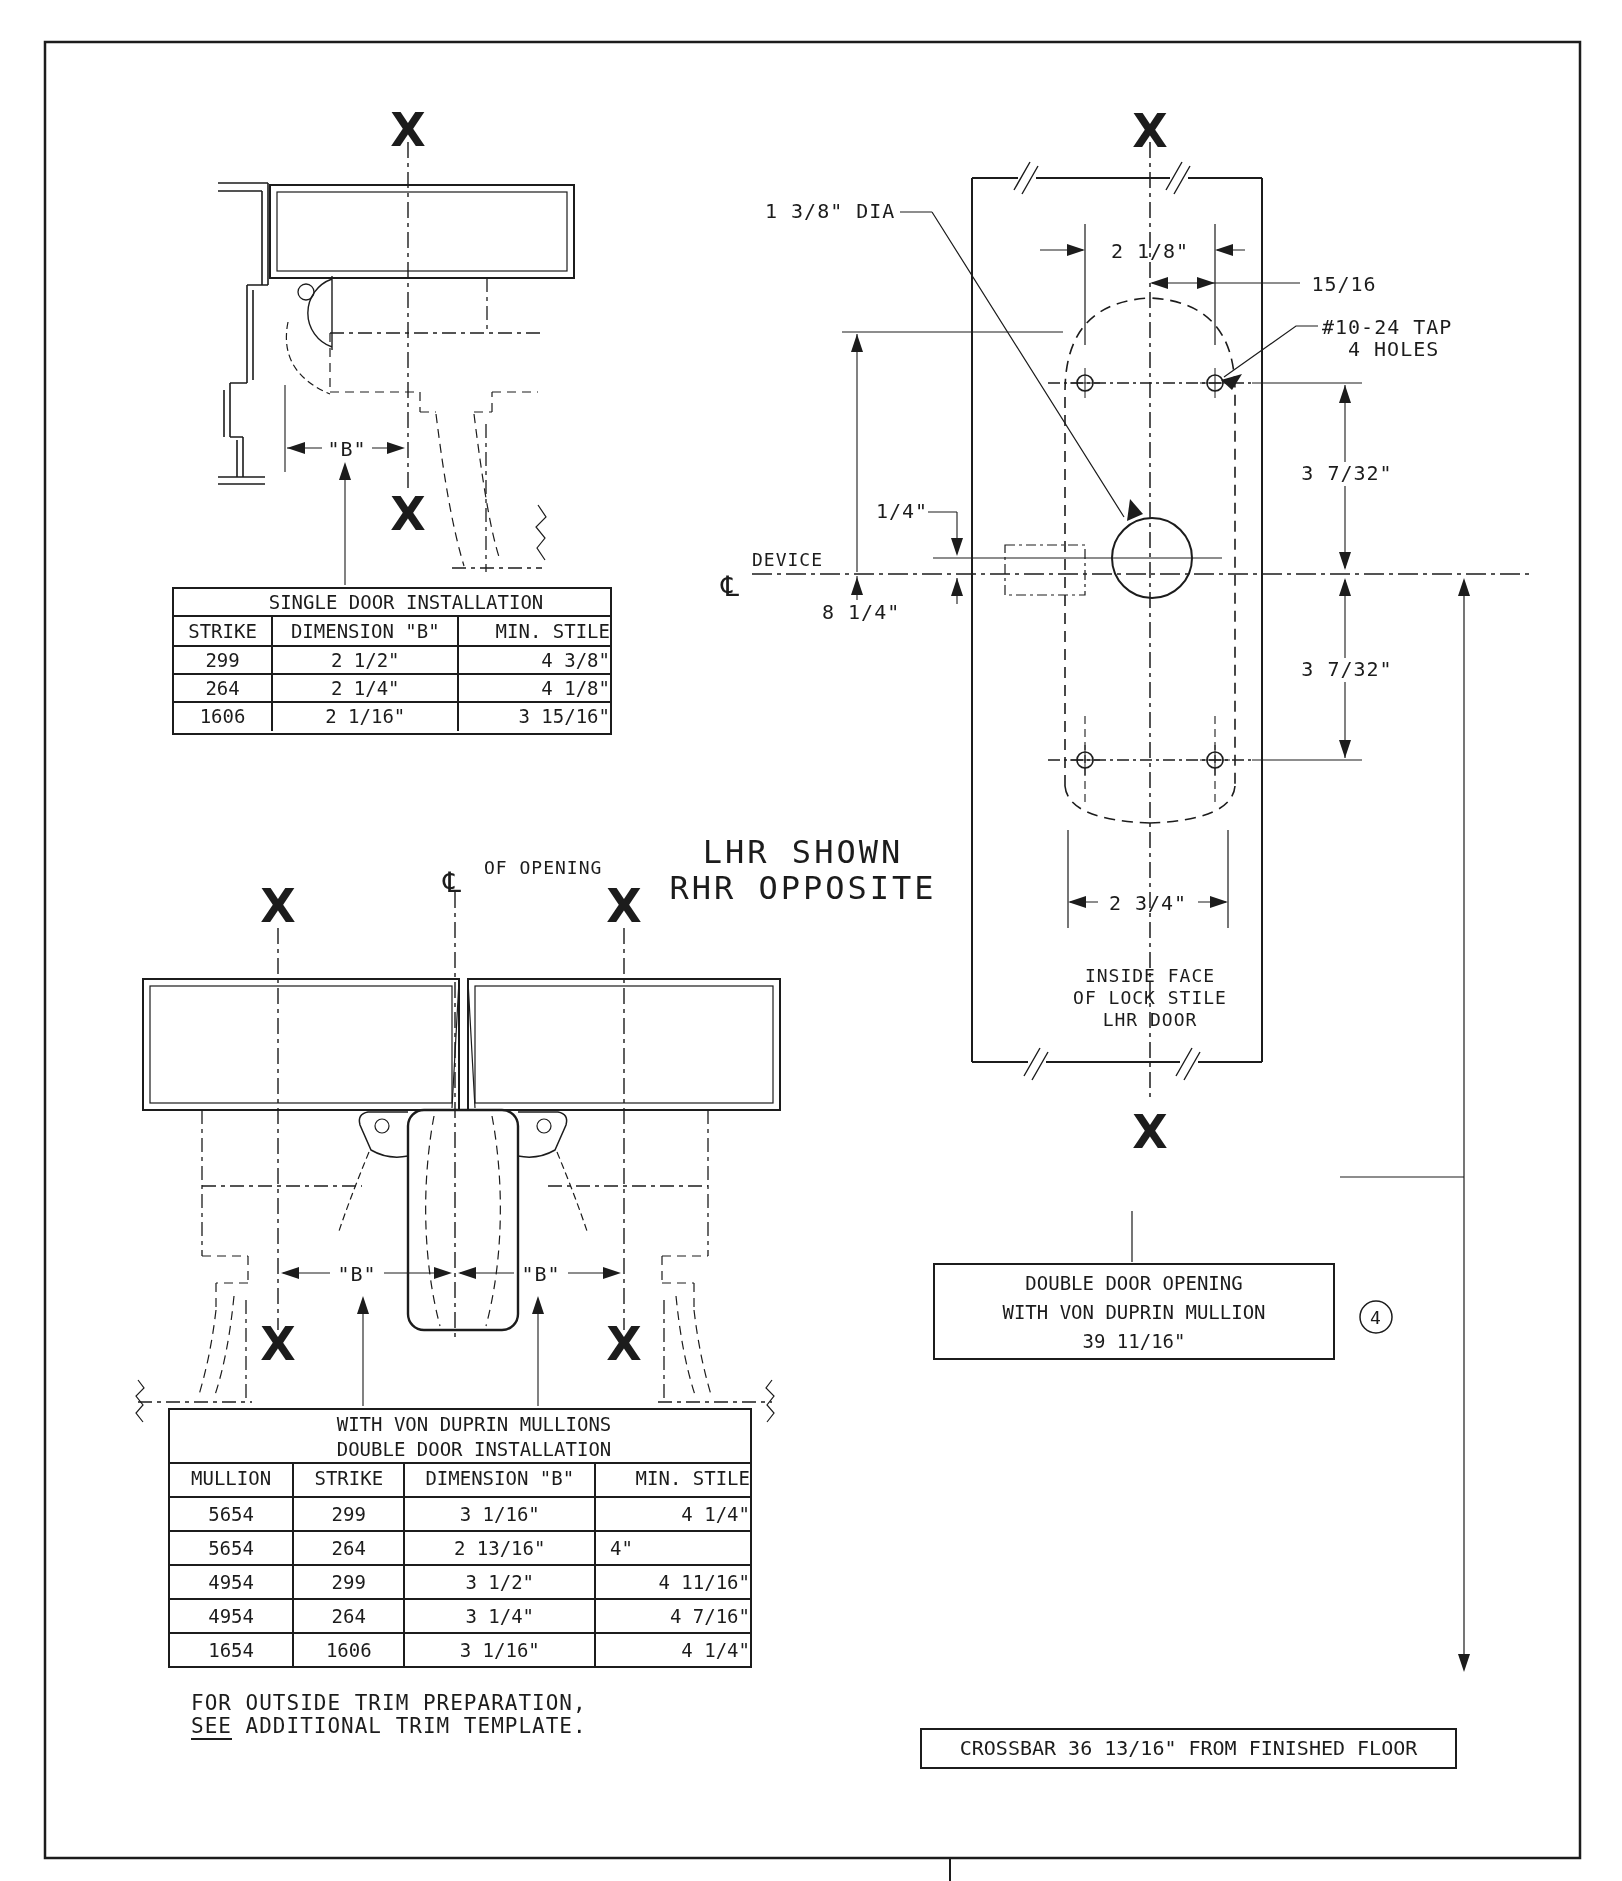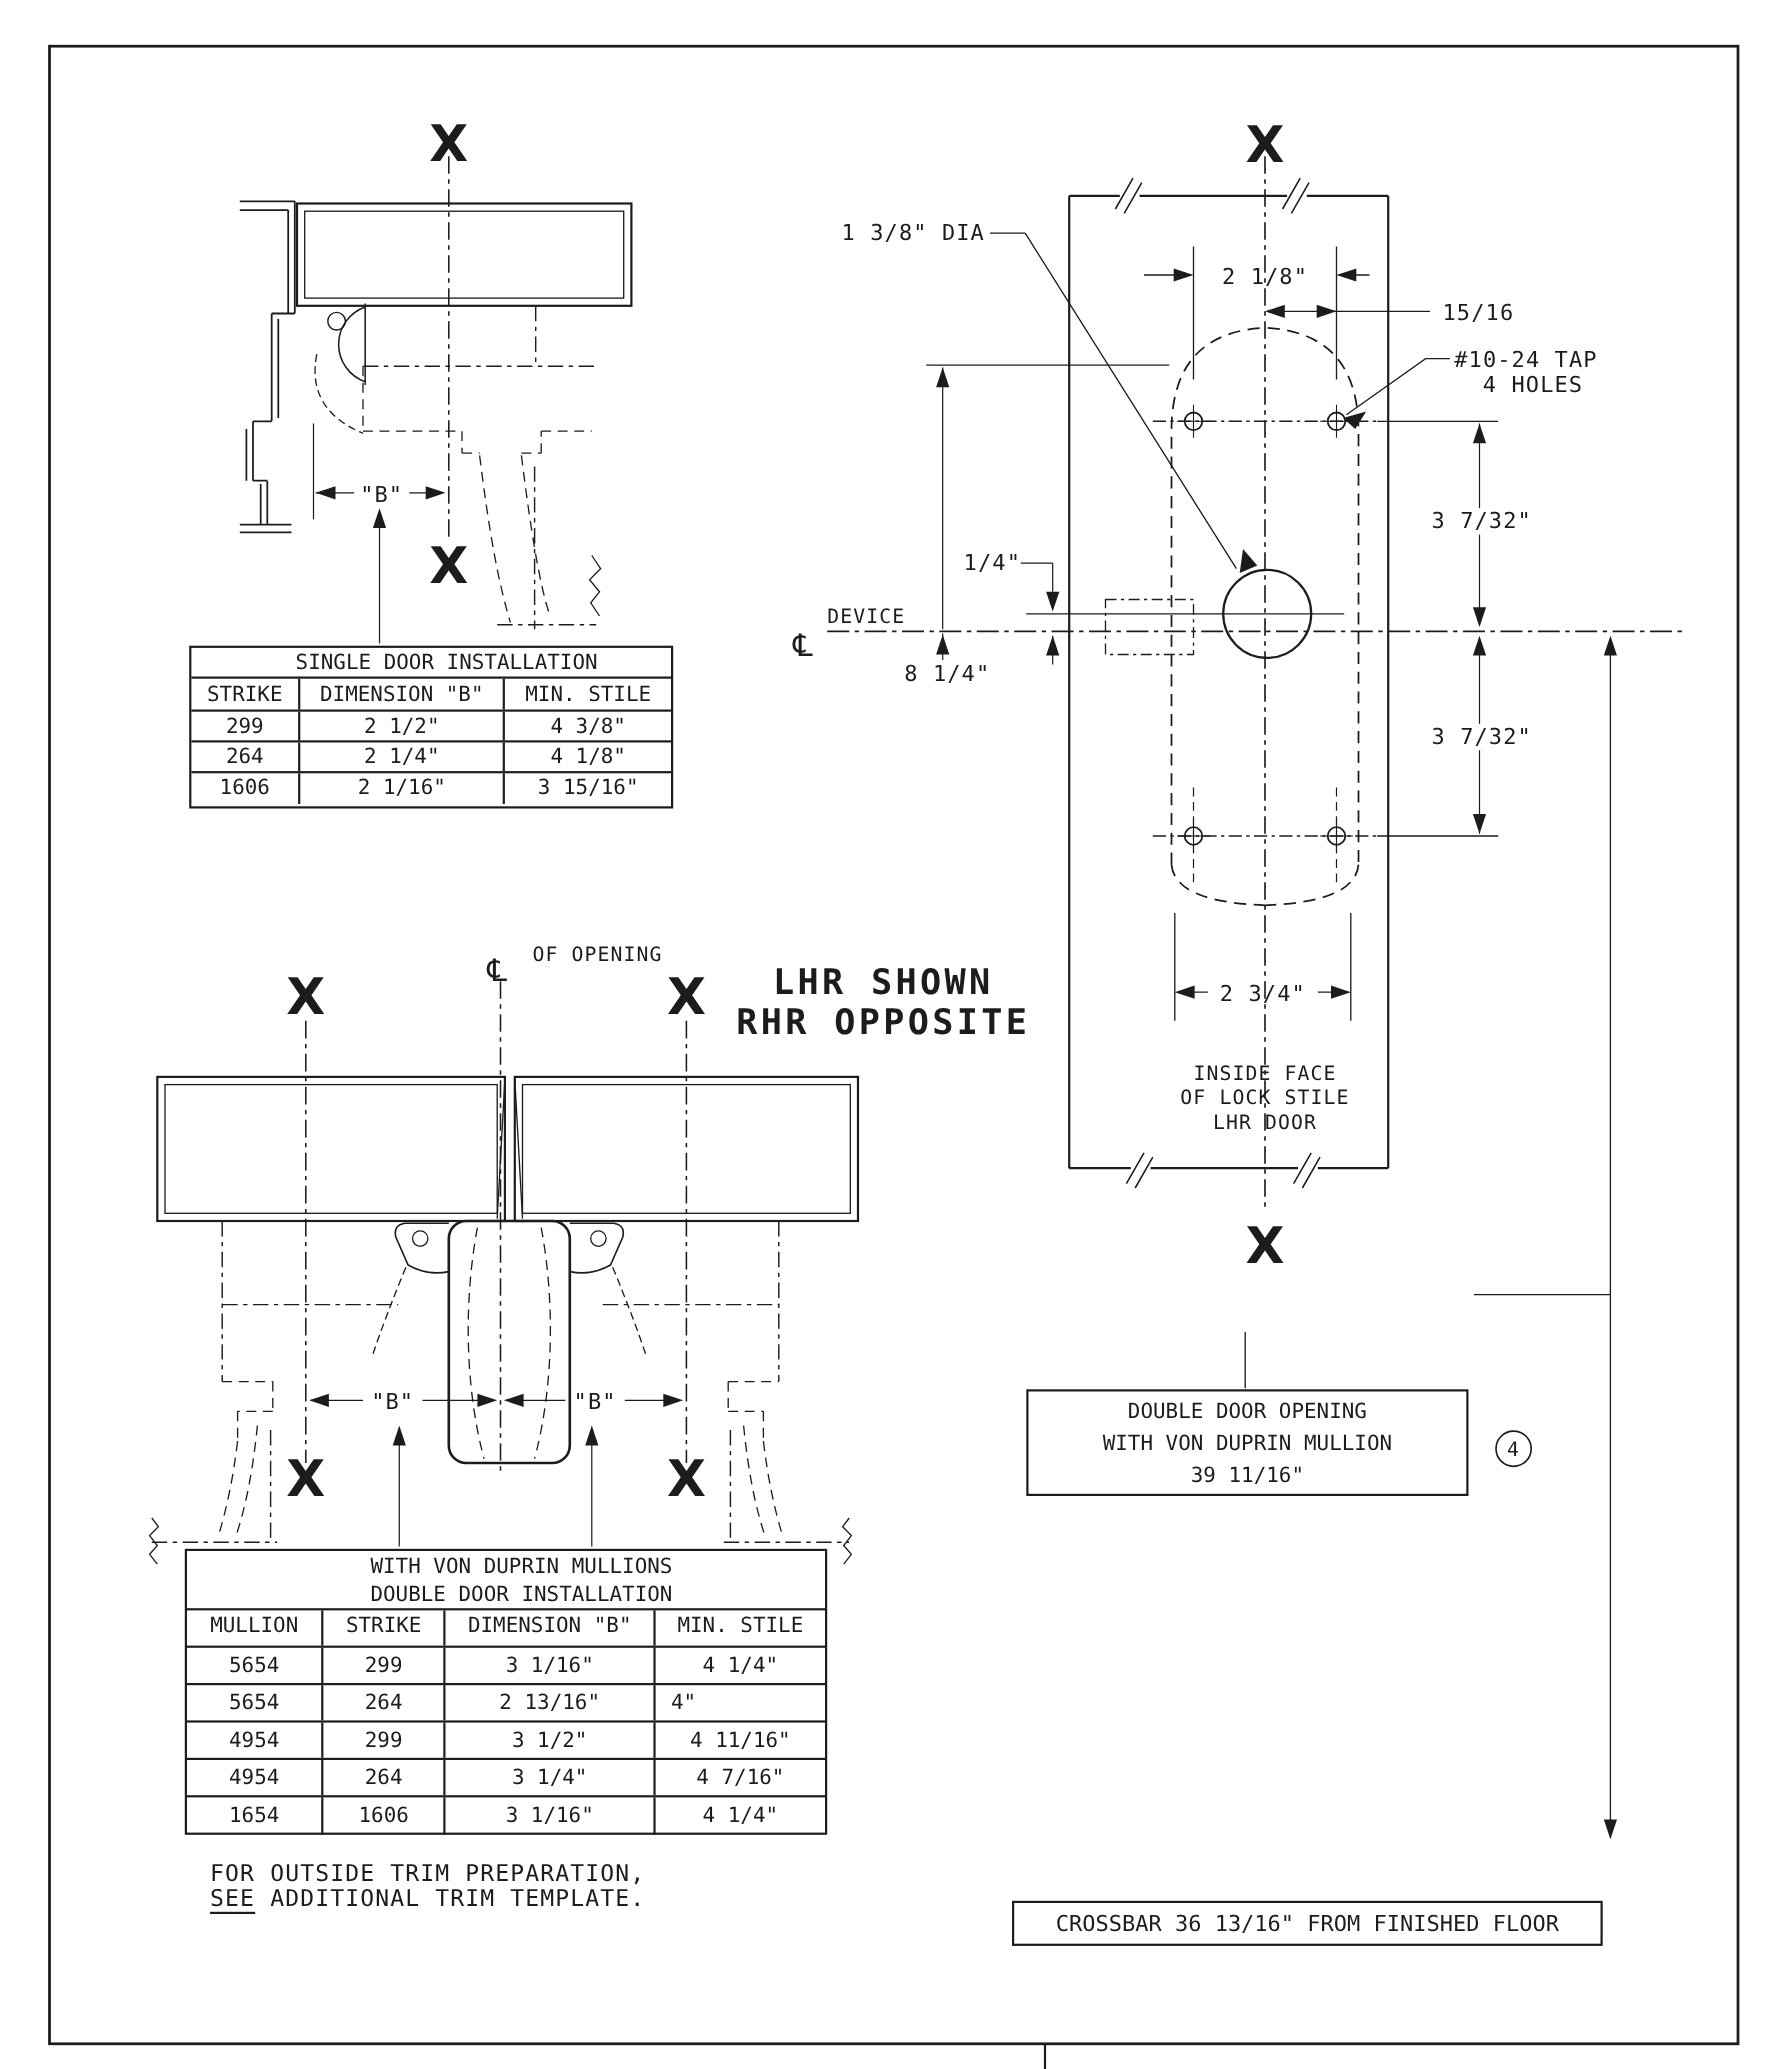--- a/index.html
+++ b/index.html
@@ -14,21 +14,21 @@
   svg text.xmark { font-family: "DejaVu Sans", sans-serif; font-weight: bold; font-size: 46px; letter-spacing: 0; }
   svg text.clsym { font-family: "DejaVu Sans", sans-serif; font-size: 28px; letter-spacing: 0; }
   .abs { position: absolute; }
   .cadtxt { font-family: "DejaVu Sans Mono", monospace; color: #1c1c1c; }
   .box { border: 2px solid #1c1c1c; text-align: center; background: #fff; }
   .tbl { position: absolute; border: 2px solid #1c1c1c; background: #fff; font-size: 19px; }
   .t-title { text-align: center; border-bottom: 2px solid #1c1c1c; padding-left: 28px; }
   .t-row { display: flex; border-bottom: 2px solid #1c1c1c; }
   .t-row:last-child { border-bottom: none; }
   .t-cell { border-right: 2px solid #1c1c1c; text-align: center; overflow: hidden; }
-  .t-cell:last-child { border-right: none; }
+  .t-cell:last-child { border-right: none; text-align: right; }
   .lhr { font-size: 32px; letter-spacing: 3px; text-align: center; line-height: 36px; }
   .note { font-size: 21px; letter-spacing: 1px; line-height: 23px; white-space: nowrap; margin-left: 41px; }
 </style>
 </head>
 <body>
 
 <div id="sheet">
 
 <svg width="1622" height="1881" viewBox="0 0 1622 1881">
 
@@ -194,21 +194,21 @@
     <div class="t-cell" style="width:188px">2 1/4"</div>
     <div class="t-cell" style="width:152px">4 1/8"</div>
   </div>
   <div class="t-row" style="height:28px; line-height:26px;">
     <div class="t-cell" style="width:100px">1606</div>
     <div class="t-cell" style="width:188px">2 1/16"</div>
     <div class="t-cell" style="width:152px">3 15/16"</div>
   </div>
 </div>
 
-<div class="abs cadtxt lhr" style="left:638px; top:875px; width:330px;font-weight:bold;">
+<div class="abs cadtxt lhr" style="left:638px; top:834px; width:330px;">
   <div>LHR SHOWN</div>
   <div>RHR OPPOSITE</div>
 </div>
 
 <div class="tbl" style="left:168px; top:1408px; width:584px; height:260px;">
   <div class="t-title" style="height:54px; padding-top: 2px; line-height:25px;">
     <div>WITH VON DUPRIN MULLIONS</div>
     <div>DOUBLE DOOR INSTALLATION</div>
   </div>
   <div class="t-row" style="height:34px; line-height:28px;">

